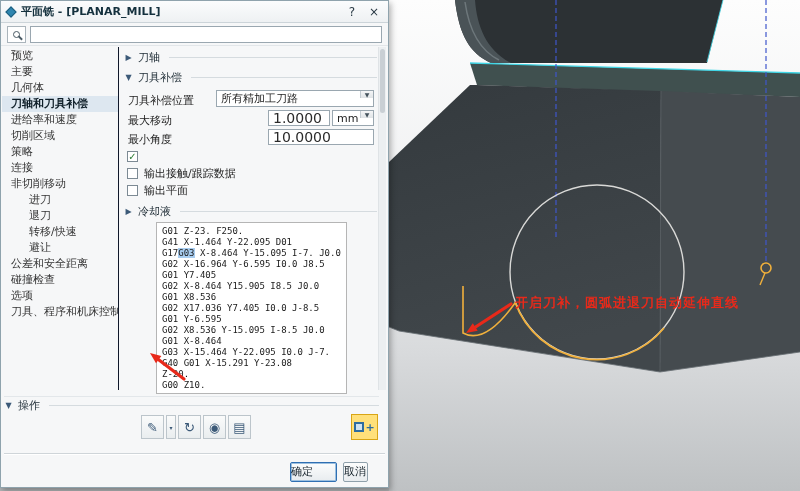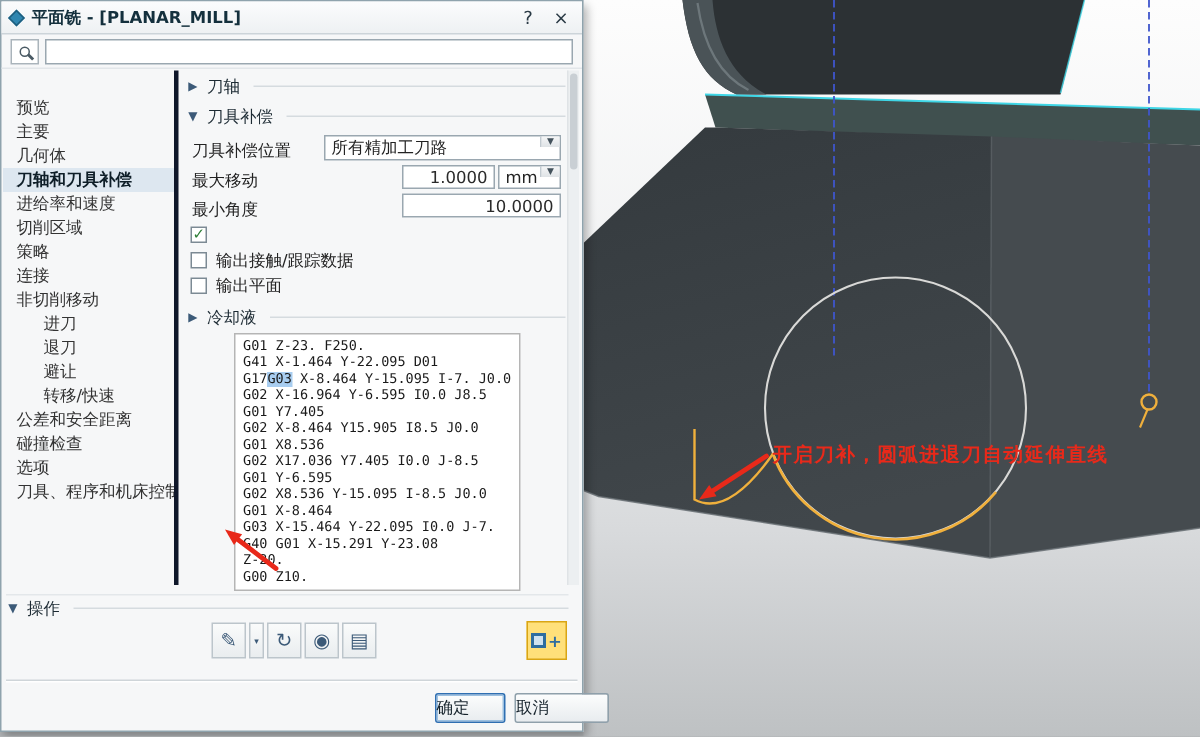--- a/index.html
+++ b/index.html
@@ -27,22 +27,22 @@
   .searchrow{position:absolute;left:0;top:22px;right:0;height:23px;display:flex;align-items:center;
     padding:0 6px;gap:4px;border-bottom:1px solid #e2e6e9}
   .mag-btn{width:19px;height:17px;border:1px solid #aab4bb;background:#fff;
     display:flex;align-items:center;justify-content:center}
   .mag{width:7px;height:7px;border:1.5px solid #4a5a64;border-radius:50%;position:relative}
   .mag::after{content:"";position:absolute;width:5px;height:1.5px;background:#4a5a64;
     transform:rotate(45deg);right:-4px;bottom:-2px}
   .search-input{flex:1;height:17px;border:1px solid #9aa7b0;background:#fff;font-size:11px;
     padding:0 4px;outline:none;font-family:inherit}
 
-  .nav{position:absolute;left:1px;top:46px;width:117px;bottom:97px;border-right:3px solid #0f172a;
-    padding-top:17px;overflow:hidden;background:#f6f7f8}
+  .nav{position:absolute;left:1px;top:46px;width:117px;bottom:97px;border-right:1px solid #0f172a;
+    padding-top:1px;overflow:hidden;background:#f6f7f8}
   .nav-item{height:16px;line-height:16px;font-size:11px;color:#333;padding-left:9px;
     white-space:nowrap;overflow:hidden}
   .nav-item.ind{padding-left:27px}
   .nav-item.sel{font-weight:bold;color:#0e1e28;background:#dde7f0}
 
   .content{position:absolute;left:119px;top:46px;width:261px;bottom:97px;background:#f6f7f8}
   .sec-h{position:absolute;left:4px;right:4px;height:17px;display:flex;align-items:center;gap:5px;
     font-size:11px;color:#1c2a33}
   .sec-h::after{content:"";flex:1;height:1px;background:#d5dbdf;margin-left:4px}
   .sec-h .tri{font-size:8px;color:#3c5a78;width:9px;text-align:center}
@@ -50,22 +50,22 @@
 
   .flabel{position:absolute;font-size:11px;color:#222;white-space:nowrap}
   .lb-comp{left:8px;top:46px}.lb-max{left:8px;top:66px}.lb-min{left:8px;top:85px}
   .dd{position:absolute;height:17px;background:#fff;border:1px solid #9aa7b0;font-size:11px;
     display:flex;align-items:flex-start}
   .dd .val{flex:1;padding:0 4px;line-height:15px;white-space:nowrap;overflow:hidden;color:#222}
   .dd .arr{width:13px;border-left:1px solid #c3cbd1;background:linear-gradient(#f5f6f7,#dfe3e6);
     display:flex;align-items:center;justify-content:center;font-size:6px;color:#44525c}
   .dd-comp{left:96px;top:43px;width:158px}
   .dd-unit{left:212px;top:63px;width:42px;height:16px}
-  .nfield{position:absolute;height:16px;background:#fff;border:1px solid #9aa7b0;font-size:11px;
-    text-align:right;padding:0 4px;color:#2a2a2a;font-family:inherit;outline:none}
+  .nfield{position:absolute;height:16px;background:#fff;border:1px solid #9aa7b0;font-size:14px;
+    text-align:left;padding:0 4px;color:#2a2a2a;font-family:inherit;outline:none}
   .in-max{left:148px;top:63px;width:62px}
   .in-min{left:148px;top:82px;width:106px}
 
   .cbgroup{position:absolute;left:7px;top:101px;right:4px}
   .cbrow{height:17px;display:flex;align-items:center;gap:6px}
   .cbox{width:11px;height:11px;border:1px solid #7c8a94;background:#fff;font-size:10px;
     line-height:9px;color:#2c7d35;display:flex;align-items:center;justify-content:center;flex:0 0 auto}
   .cblab{font-size:11px;color:#222;white-space:nowrap}
 
   .vscroll{position:absolute;right:2px;top:46px;width:8px;bottom:97px;background:#eceff1;
@@ -91,21 +91,21 @@
     border:1px solid #d9a515;display:flex;align-items:center;justify-content:center;gap:1px}
   .sim-sq{width:10px;height:10px;border:2px solid #2e6da0;background:#cfe2f0}
   .sim-plus{font-size:11px;font-weight:bold;color:#2e6da0}
 
   .foot-sep{position:absolute;left:3px;right:3px;top:452px;height:2px;
     border-top:1px solid #cfd5d9;border-bottom:1px solid #ffffff}
   .btn{position:absolute;top:461px;height:20px;font-size:11px;color:#15222b;
     background:linear-gradient(#fcfdfd,#e8ecef);border:1px solid #8fa0ab;border-radius:2px;
     text-align:left;line-height:18px}
   .btn-ok{left:289px;width:47px;border-color:#2f6fb2;box-shadow:0 0 0 1px #9cc0e0 inset}
-  .btn-cancel{left:342px;width:63px}
+  .btn-cancel{left:342px;width:25px}
 
   .arrows{position:absolute;left:0;top:0;width:800px;height:491px;pointer-events:none;z-index:50}
 </style>
 </head>
 <body>
 
 <div class="stage">
 
   <div class="viewport">
     <svg width="411" height="491" viewBox="0 0 411 491">
@@ -164,22 +164,22 @@
         <div class="nav-item">主要</div>
         <div class="nav-item">几何体</div>
         <div class="nav-item sel">刀轴和刀具补偿</div>
         <div class="nav-item">进给率和速度</div>
         <div class="nav-item">切削区域</div>
         <div class="nav-item">策略</div>
         <div class="nav-item">连接</div>
         <div class="nav-item">非切削移动</div>
         <div class="nav-item ind">进刀</div>
         <div class="nav-item ind">退刀</div>
+        <div class="nav-item ind">转移/快速</div>
         <div class="nav-item ind">避让</div>
-        <div class="nav-item ind">转移/快速</div>
         <div class="nav-item">公差和安全距离</div>
         <div class="nav-item">碰撞检查</div>
         <div class="nav-item">选项</div>
         <div class="nav-item">刀具、程序和机床控制</div>
       </div>
 
     <div class="content">
       <div class="sec-h sh-axis">
         <span class="tri">▶</span>
         <span>刀轴</span>

